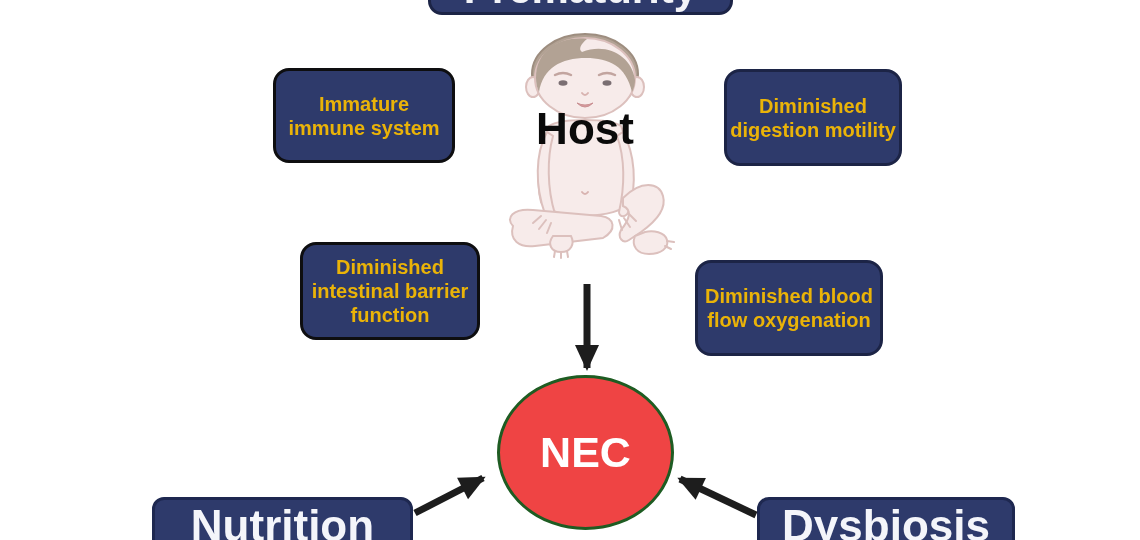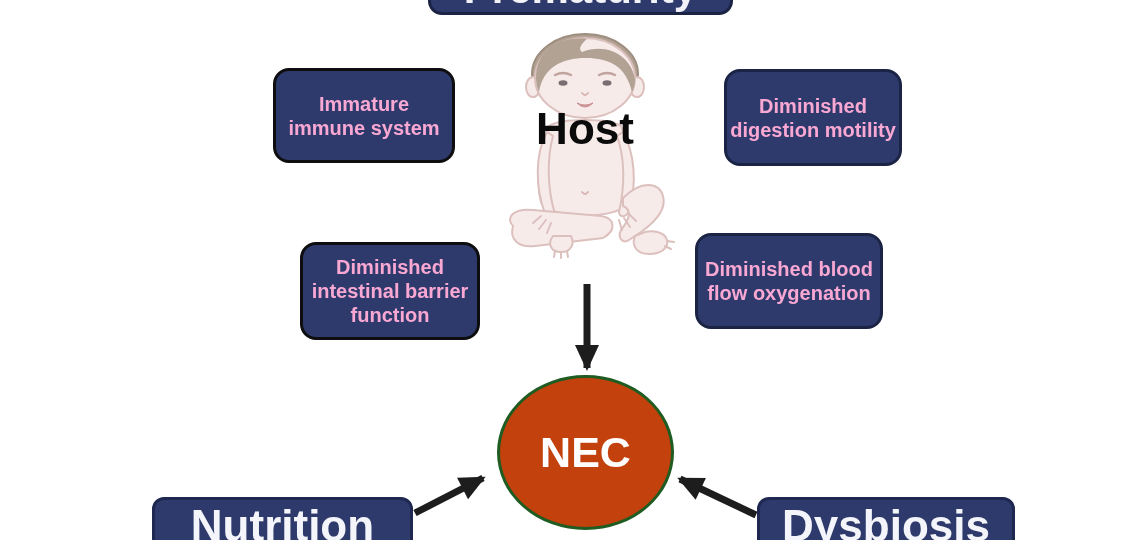--- a/index.html
+++ b/index.html
@@ -8,21 +8,21 @@
     width:1140px;height:540px;
     overflow:hidden;
     background:#ffffff;
     font-family:"Liberation Sans","DejaVu Sans",sans-serif;
   }
   
   .nbox{
     position:absolute;
     box-sizing:border-box;
     background:#2e3a6b;
-    color:#f9a8d4;
+    color:#eab308;
     display:flex;align-items:center;justify-content:center;
     text-align:center;
     border-radius:16px;
   }
   .nbox .txt{
     white-space:pre-line;
     font-size:20px;line-height:24px;font-weight:bold;
     flex:none;width:calc(100% + 28px);margin:0 -14px;
   }
   .border-black{border:3.5px solid #0e0e10;}
@@ -45,21 +45,21 @@
   }
   .host{
     position:absolute;left:435px;top:97px;width:300px;
     text-align:center;color:#0a0a0a;
     font-size:44px;font-weight:bold;line-height:64px;
     z-index:3;
   }
   .baby{position:absolute;left:483px;top:30px;z-index:2;}
   .nec{
     position:absolute;left:497px;top:375px;width:177px;height:155px;
-    box-sizing:border-box;background:#c2410c;border:3px solid #1e5c22;
+    box-sizing:border-box;background:#ef4444;border:3px solid #1e5c22;
     border-radius:50%;
     display:flex;align-items:center;justify-content:center;
     color:#ffffff;font-size:43px;font-weight:bold;
     z-index:2;
   }
   .arrows{position:absolute;left:0;top:0;z-index:1;pointer-events:none;}
   .arrows line{stroke:#1d1d1d;stroke-width:7;}
 </style>
 </head>
 <body>
@@ -79,21 +79,21 @@
     <span class="txt">Diminished
 digestion motility</span>
   </div>
 
   <div class="nbox border-black" style="left:300px;top:242px;width:180px;height:98px;">
     <span class="txt">Diminished
 intestinal barrier
 function</span>
   </div>
 
-  <div class="nbox border-navy" style="left:695px;top:233px;width:188px;height:96px;">
+  <div class="nbox border-navy" style="left:695px;top:260px;width:188px;height:96px;">
     <span class="txt">Diminished blood
 flow oxygenation</span>
   </div>
 
   <div class="host">Host</div>
 
   <svg class="baby" width="204" height="230" viewBox="0 0 204 230">
 
     <ellipse cx="102" cy="44" rx="53" ry="40" fill="#b2a294" stroke="#9d8d7f" stroke-width="2"></ellipse>
 

